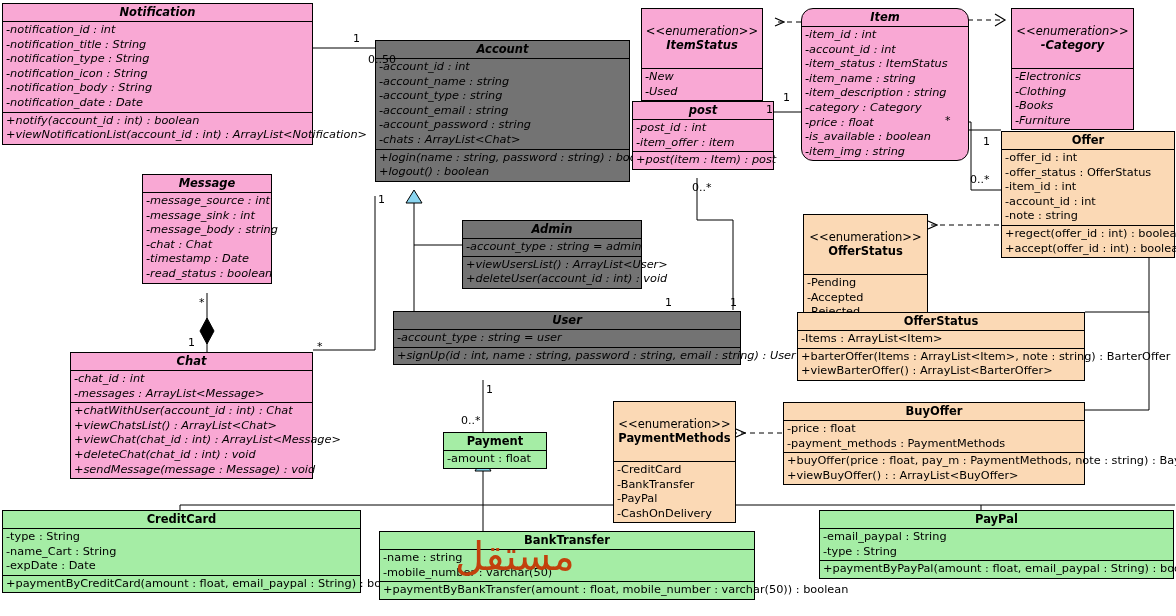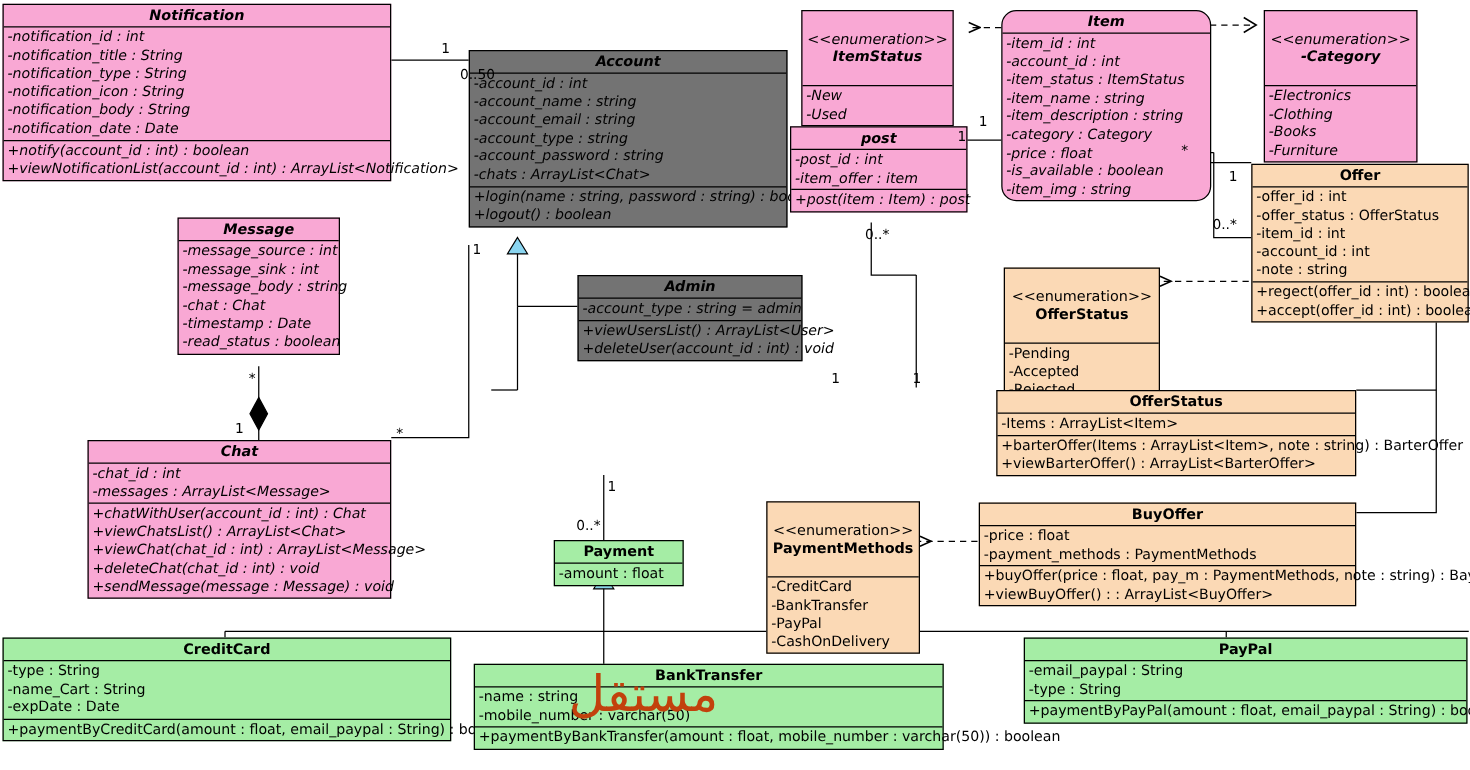--- a/index.html
+++ b/index.html
@@ -108,22 +108,22 @@
       <div class="row">+notify(account_id : int) : boolean</div>
       <div class="row">+viewNotificationList(account_id : int) : ArrayList&lt;Notification&gt;</div>
     </div>
   </div>
 
   <div class="cls pink" style="left:375px;top:40px;width:255px;">
     <div class="title">Account</div>
     <div class="sect">
       <div class="row">-account_id : int</div>
       <div class="row">-account_name : string</div>
+      <div class="row">-account_type : string</div>
       <div class="row">-account_email : string</div>
-      <div class="row">-account_type : string</div>
       <div class="row">-account_password : string</div>
       <div class="row">-chats : ArrayList&lt;Chat&gt;</div>
     </div>
     <div class="sect last">
       <div class="row">+login(name : string, password : string) : boolean</div>
       <div class="row">+logout() : boolean</div>
     </div>
   </div>
 
   <div class="cls blue" style="left:641px;top:8px;width:122px;">
@@ -222,20 +222,29 @@
     <div class="title">Admin</div>
     <div class="sect">
       <div class="row">-account_type : string = admin</div>
     </div>
     <div class="sect last">
       <div class="row">+viewUsersList() : ArrayList&lt;User&gt;</div>
       <div class="row">+deleteUser(account_id : int) : void</div>
     </div>
   </div>
 
+  <div class="cls pink" style="left:393px;top:311px;width:348px;">
+    <div class="title">User</div>
+    <div class="sect">
+      <div class="row">-account_type : string = user</div>
+    </div>
+    <div class="sect last">
+      <div class="row">+signUp(id : int, name : string, password : string, email : string) : User</div>
+    </div>
+  </div>
 
   <div class="cls orange" style="left:803px;top:214px;width:125px;">
     <div class="title enum">
       <span>&lt;&lt;enumeration&gt;&gt;</span>
       <b>OfferStatus</b>
     </div>
     <div class="sect last">
       <div class="row">-Pending</div>
       <div class="row">-Accepted</div>
       <div class="row">-Rejected</div>

